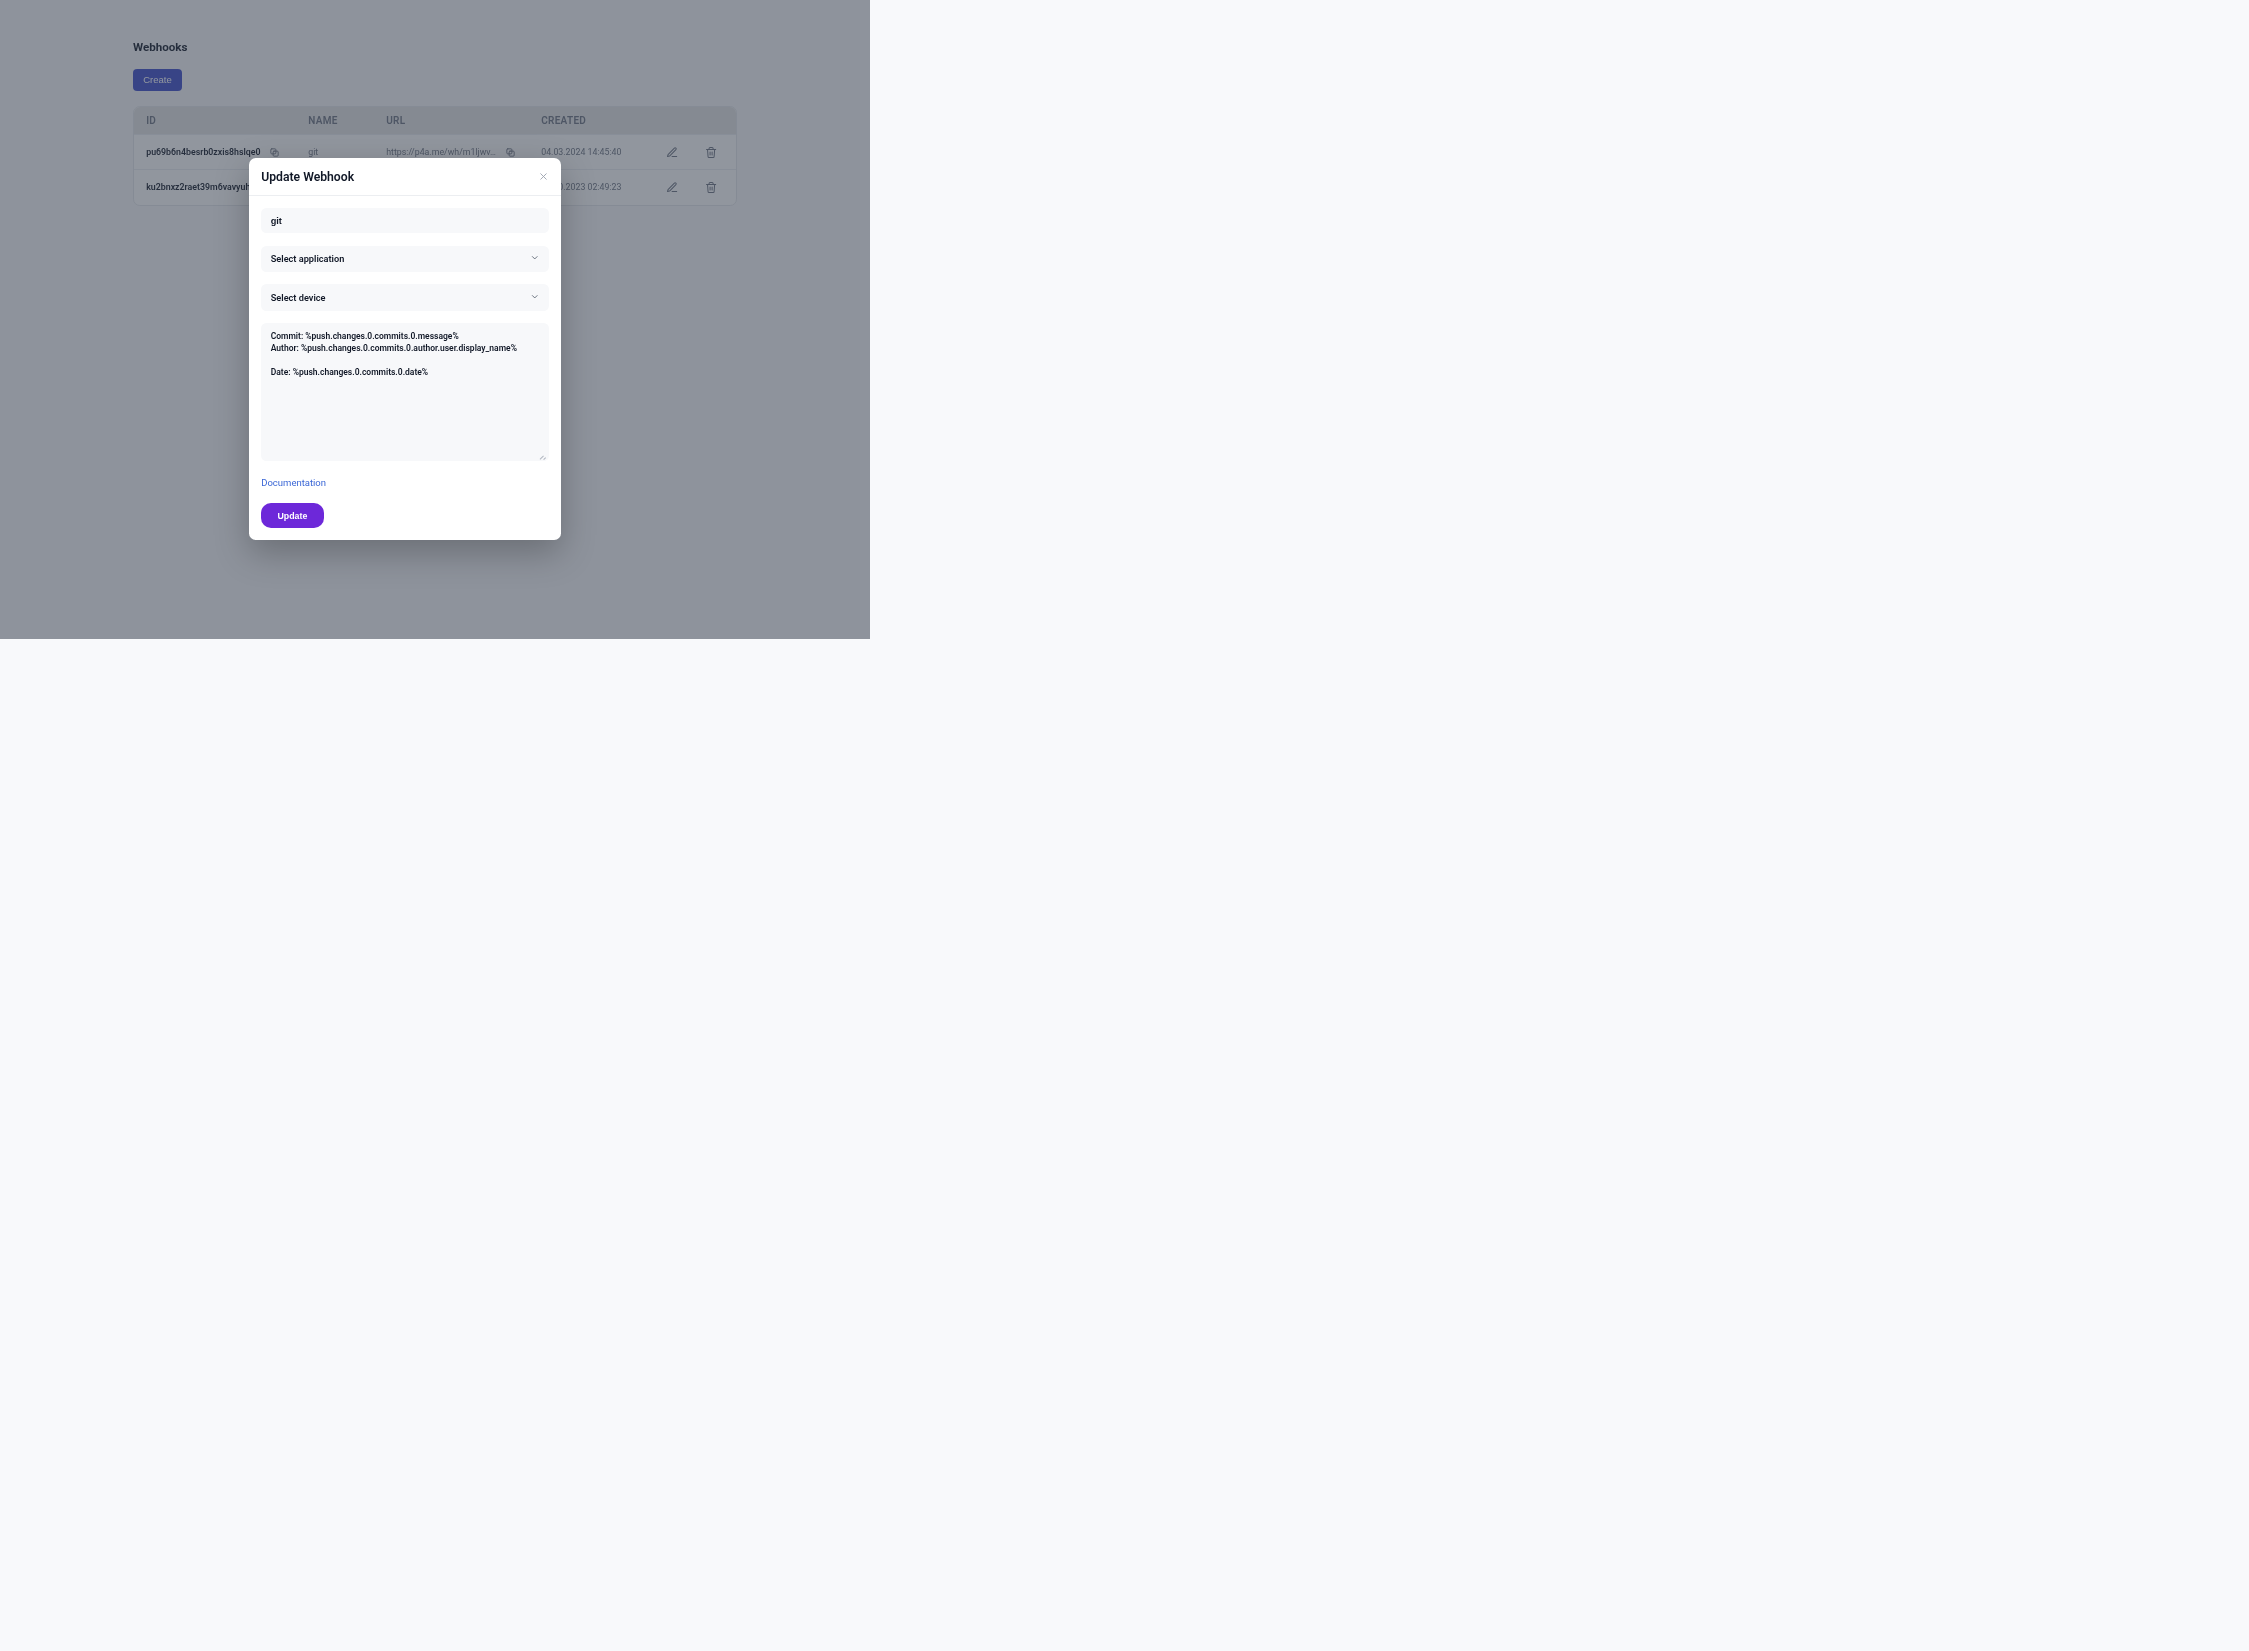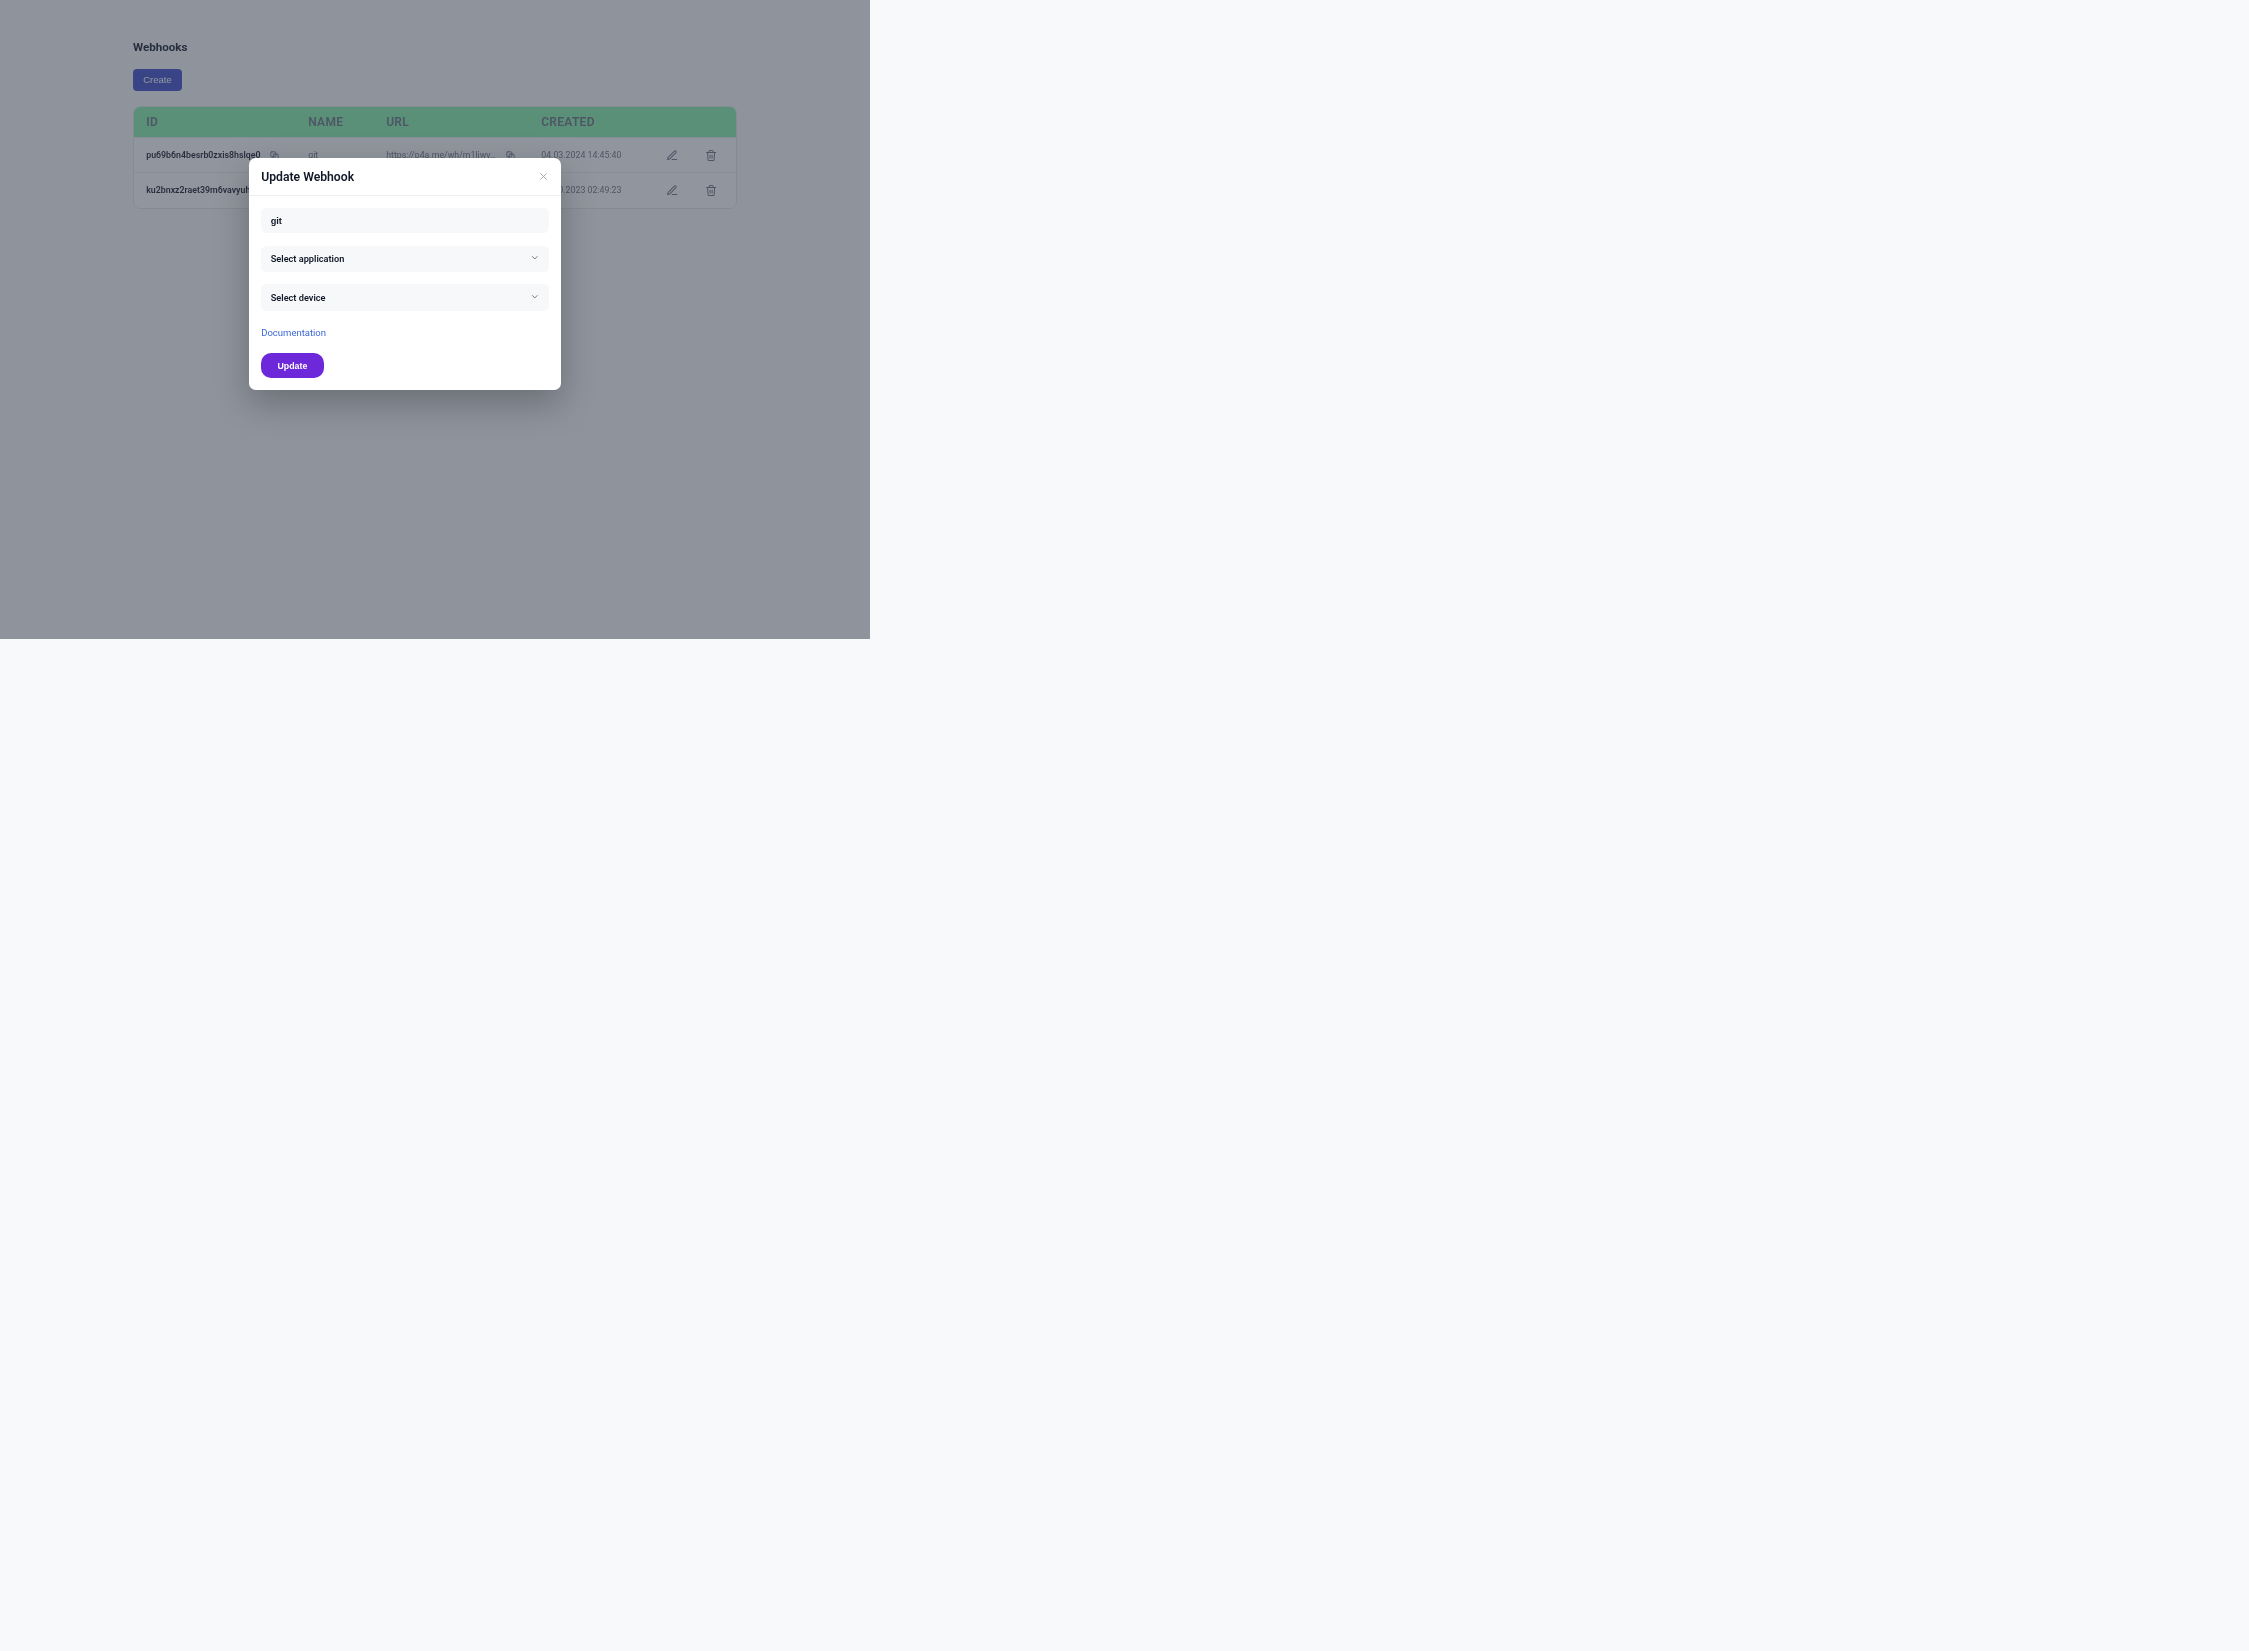--- a/index.html
+++ b/index.html
@@ -38,23 +38,23 @@
     margin-bottom: 15px;
   }
   .table-card {
     background: #fff;
     border: 0.7px solid #e5e7eb;
     border-radius: 6.8px;
     overflow: hidden;
   }
   .thead {
     display: flex;
-    background: #86efac;
+    background: #e5e5e5;
     padding: 8.2px 12.2px;
-    font-size: 12px;
+    font-size: 10px;
     font-weight: 600;
     color: #6b7280;
     letter-spacing: 0.3px;
   }
   .trow {
     display: flex;
     align-items: center;
     padding: 11px 12.2px;
     border-top: 0.7px solid #eceef1;
   }
@@ -268,19 +268,26 @@
       </span>
     </div>
     <div class="field select-field">
       <span class="select-label">Select device</span>
       <span class="chev">
         <svg viewBox="0 0 24 24" fill="none" stroke-width="2" stroke-linecap="round" stroke-linejoin="round">
             <polyline points="6 9 12 15 18 9"></polyline>
           </svg>
       </span>
     </div>
+    <div class="textarea-wrap">
+      <textarea class="textarea" style="">Commit: %push.changes.0.commits.0.message%
+Author: %push.changes.0.commits.0.author.user.display_name%
+
+Date: %push.changes.0.commits.0.date%</textarea>
+      <span class="resize-handle"></span>
+    </div>
     <a href="#" class="doc-link">Documentation</a>
     <div>
       <button class="update-btn">Update</button>
     </div>
   </div>
 </div>
 
 
 </body></html>

